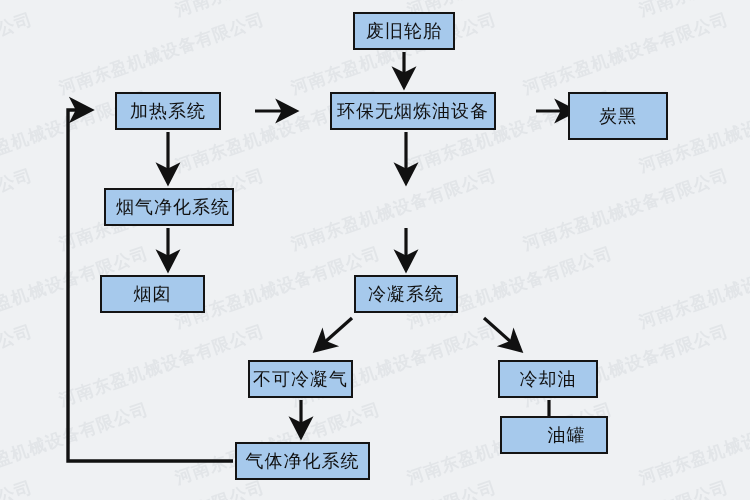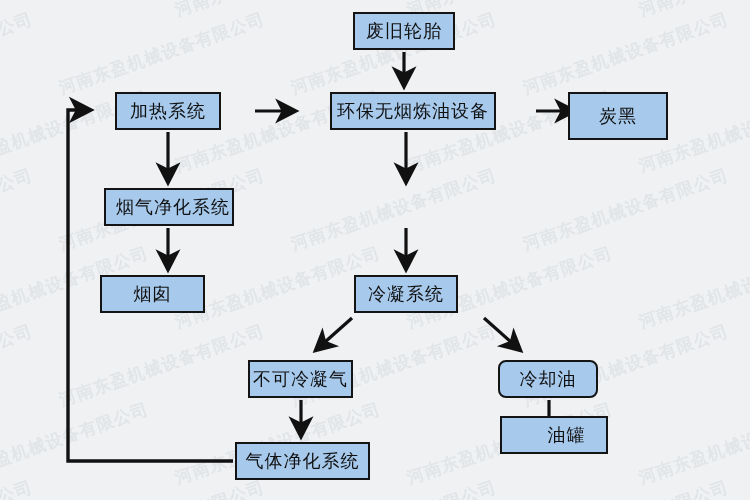--- a/index.html
+++ b/index.html
@@ -200,21 +200,21 @@
     </div>
 
     <div class="node" style="left:354px; top:275px; width:104px; height:38px;">
       <span>冷凝系统</span>
     </div>
 
     <div class="node" style="left:248px; top:360px; width:105px; height:38px;">
       <span>不可冷凝气</span>
     </div>
 
-    <div class="node" style="left:498px; top:360px; width:100px; height:38px;border-radius:8px;">
+    <div class="node" style="left:498px; top:360px; width:100px; height:38px;">
       <span>冷却油</span>
     </div>
 
     <div class="node" style="left:235px; top:442px; width:135px; height:38px;">
       <span>气体净化系统</span>
     </div>
 
     <div class="node" style="left:500px; top:416px; width:108px; height:38px;padding-left:25px;">
       <span>油罐</span>
     </div>

